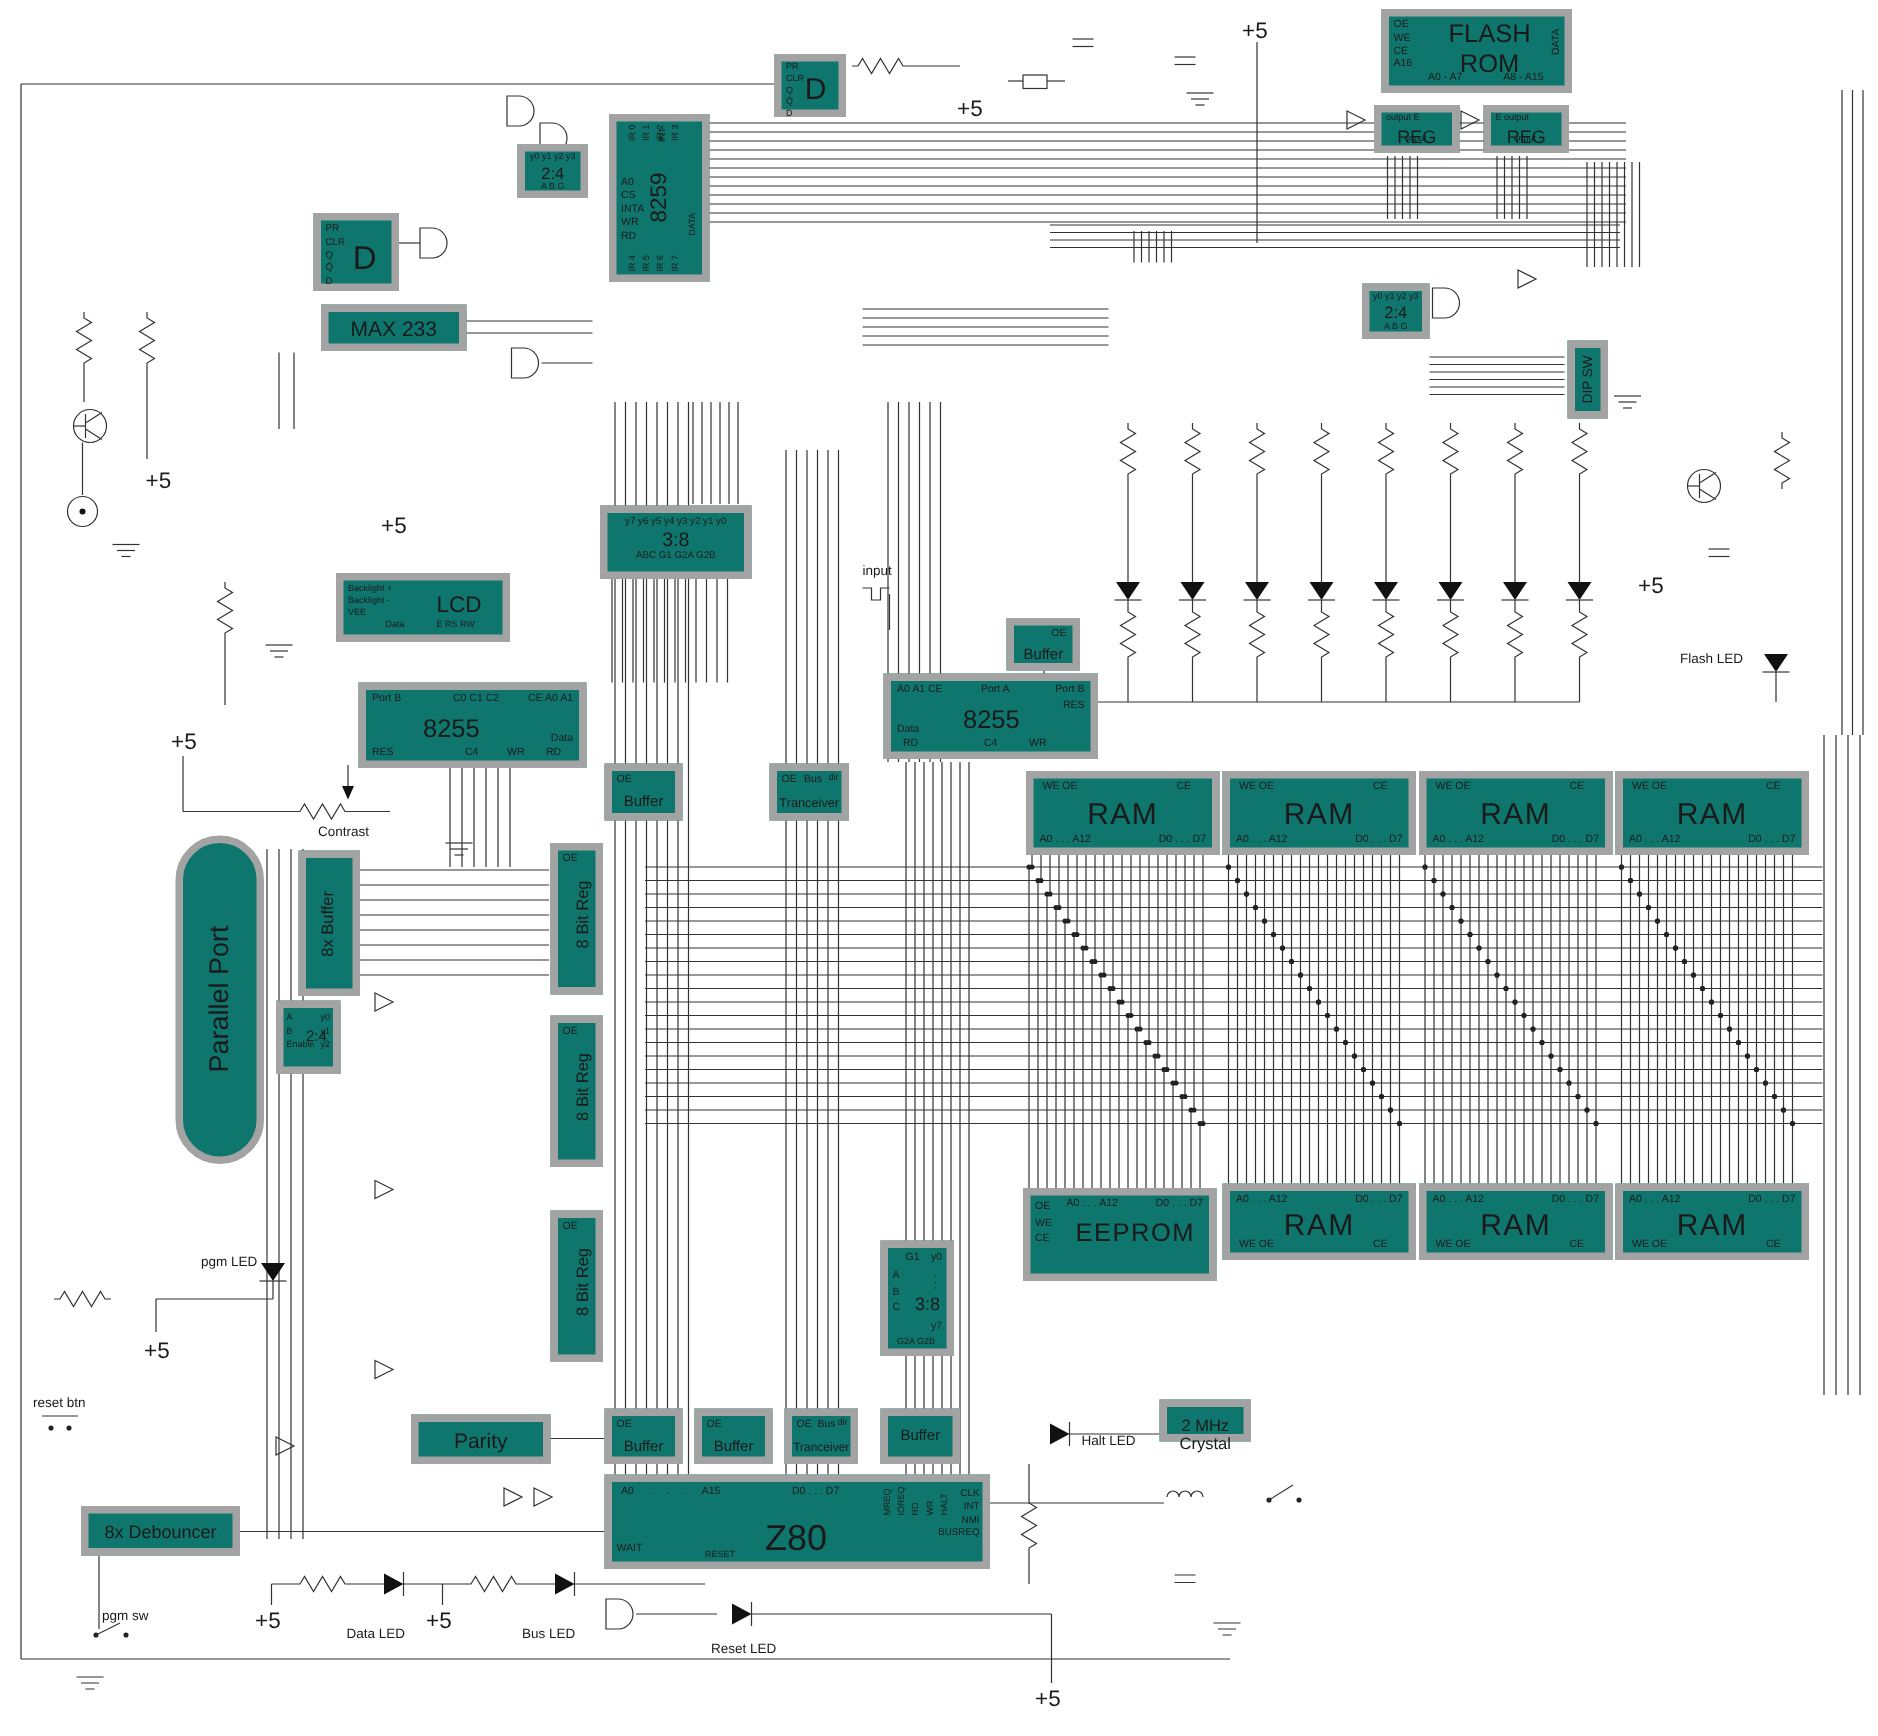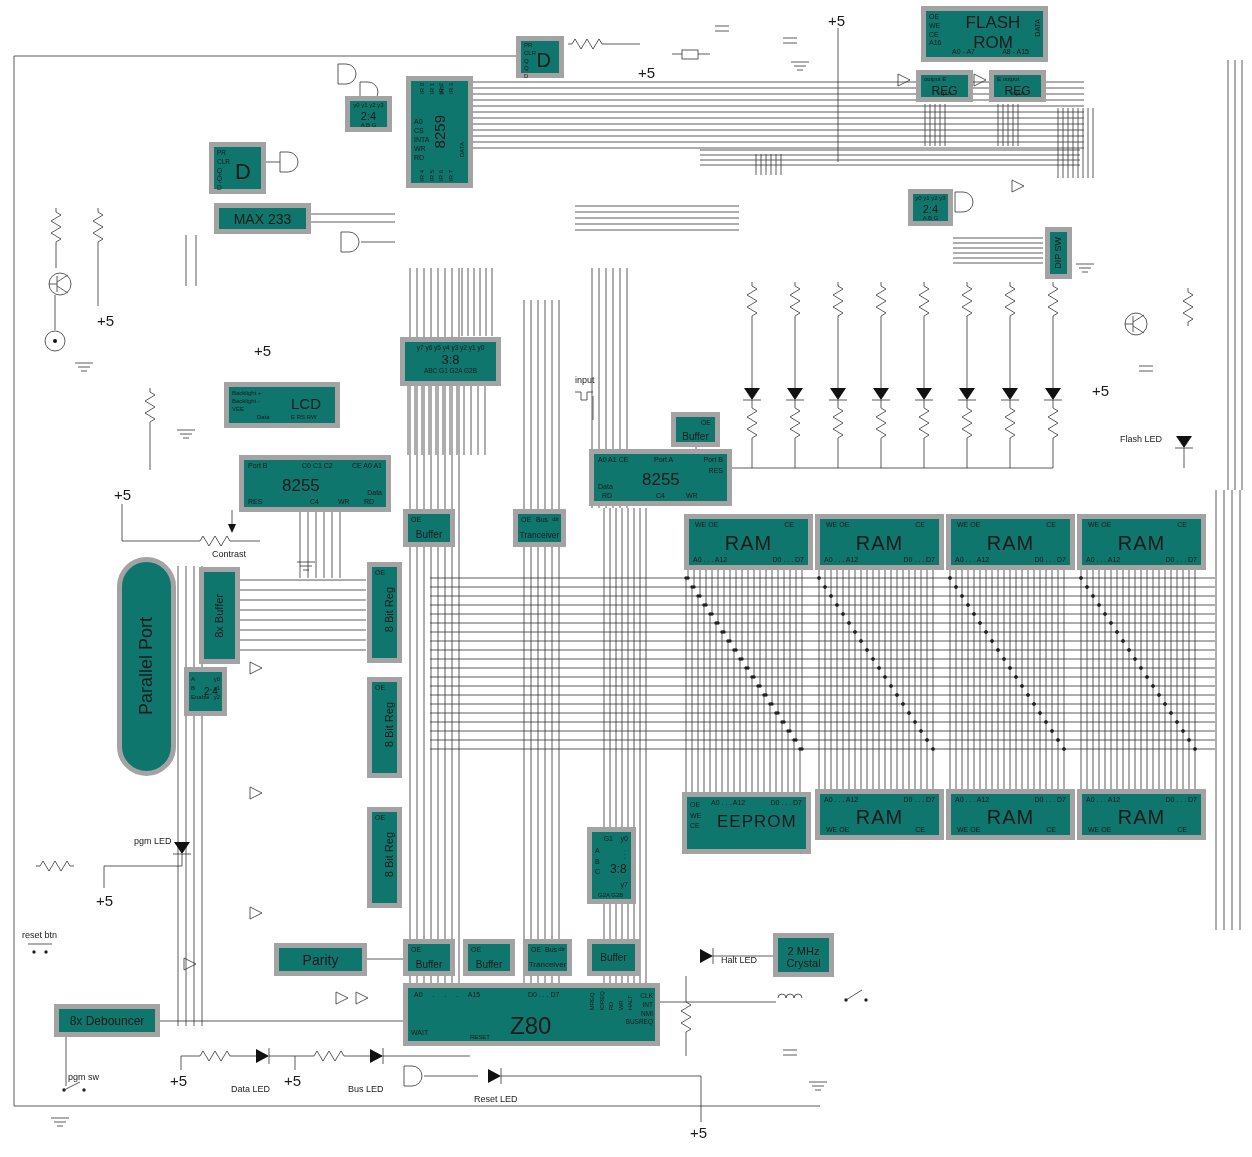--- a/index.html
+++ b/index.html
@@ -957,21 +957,21 @@
 IOREQ
 RD
 WR
 HALT</span>
  <span class="pin pre abs tr" style="right:2px;top:4px;font-size:6.5px;line-height:1.35">CLK
 INT
 NMI
 BUSREQ</span>
 </div>
 
-<div class="comp tc" style="left:773px;top:933px;width:61px;height:44px;padding-top:7px">
+<div class="comp tc" style="left:773px;top:933px;width:61px;height:28px;padding-top:7px">
  <div style="font-size:11px">2 MHz</div>
  <div style="font-size:11px">Crystal</div>
 </div>
 
 <div class="comp ctr" style="left:54px;top:1004px;width:106px;height:33px">
  <span style="font-size:12px">8x Debouncer</span>
 </div>
 
 <span class="lbl p5" style="left:828px;top:12px">+5</span>
 <span class="lbl p5" style="left:638px;top:64px">+5</span>

